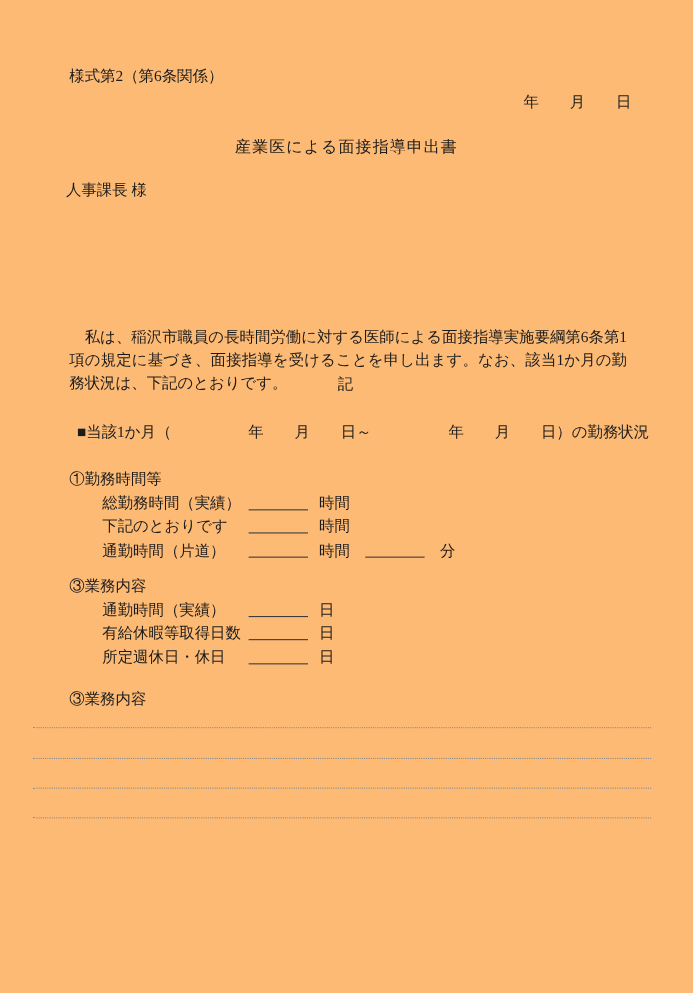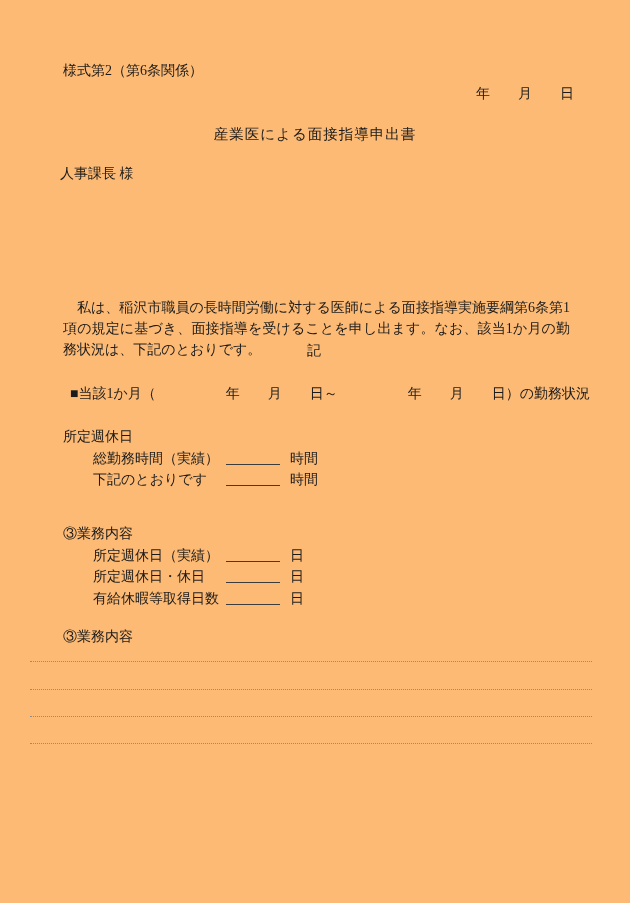--- a/index.html
+++ b/index.html
@@ -71,39 +71,42 @@
   <div class="abs addressee">人事課長 様</div>
 
 
   <div class="abs body-par">　私は、稲沢市職員の長時間労働に対する医師による面接指導実施要綱第6条第1項の規定に基づき、面接指導を受けることを申し出ます。なお、該当1か月の勤務状況は、下記のとおりです。</div>
 
   <div class="abs center record-heading">記</div>
 
   <div class="abs period-line pre">■当該1か月（　　　　　年　　月　　日～　　　　　年　　月　　日）の勤務状況</div>
 
   <div class="abs section sec-hours">
-    <div>所定週休日</div>
+    <div>①勤務時間等</div>
     <div class="fieldrow">
       <span class="flabel">総勤務時間（実績）</span><span class="blank"></span><span class="unit">時間</span>
     </div>
     <div class="fieldrow">
       <span class="flabel">下記のとおりです</span><span class="blank"></span><span class="unit">時間</span>
     </div>
+    <div class="fieldrow">
+      <span class="flabel">通勤時間（片道）</span><span class="blank"></span><span class="unit">時間</span><span class="blank blank2"></span><span class="unit unit2">分</span>
+    </div>
   </div>
 
   <div class="abs section sec-days">
     <div>③業務内容</div>
     <div class="fieldrow">
-      <span class="flabel">所定週休日（実績）</span><span class="blank"></span><span class="unit">日</span>
+      <span class="flabel">通勤時間（実績）</span><span class="blank"></span><span class="unit">日</span>
+    </div>
+    <div class="fieldrow">
+      <span class="flabel">有給休暇等取得日数</span><span class="blank"></span><span class="unit">日</span>
     </div>
     <div class="fieldrow">
       <span class="flabel">所定週休日・休日</span><span class="blank"></span><span class="unit">日</span>
-    </div>
-    <div class="fieldrow">
-      <span class="flabel">有給休暇等取得日数</span><span class="blank"></span><span class="unit">日</span>
     </div>
   </div>
 
   <div class="abs section sec-duty">
     <div>③業務内容</div>
   </div>
 
   <div class="dotted dot1"></div>
   <div class="dotted dot2"></div>
   <div class="dotted dot3"></div>

